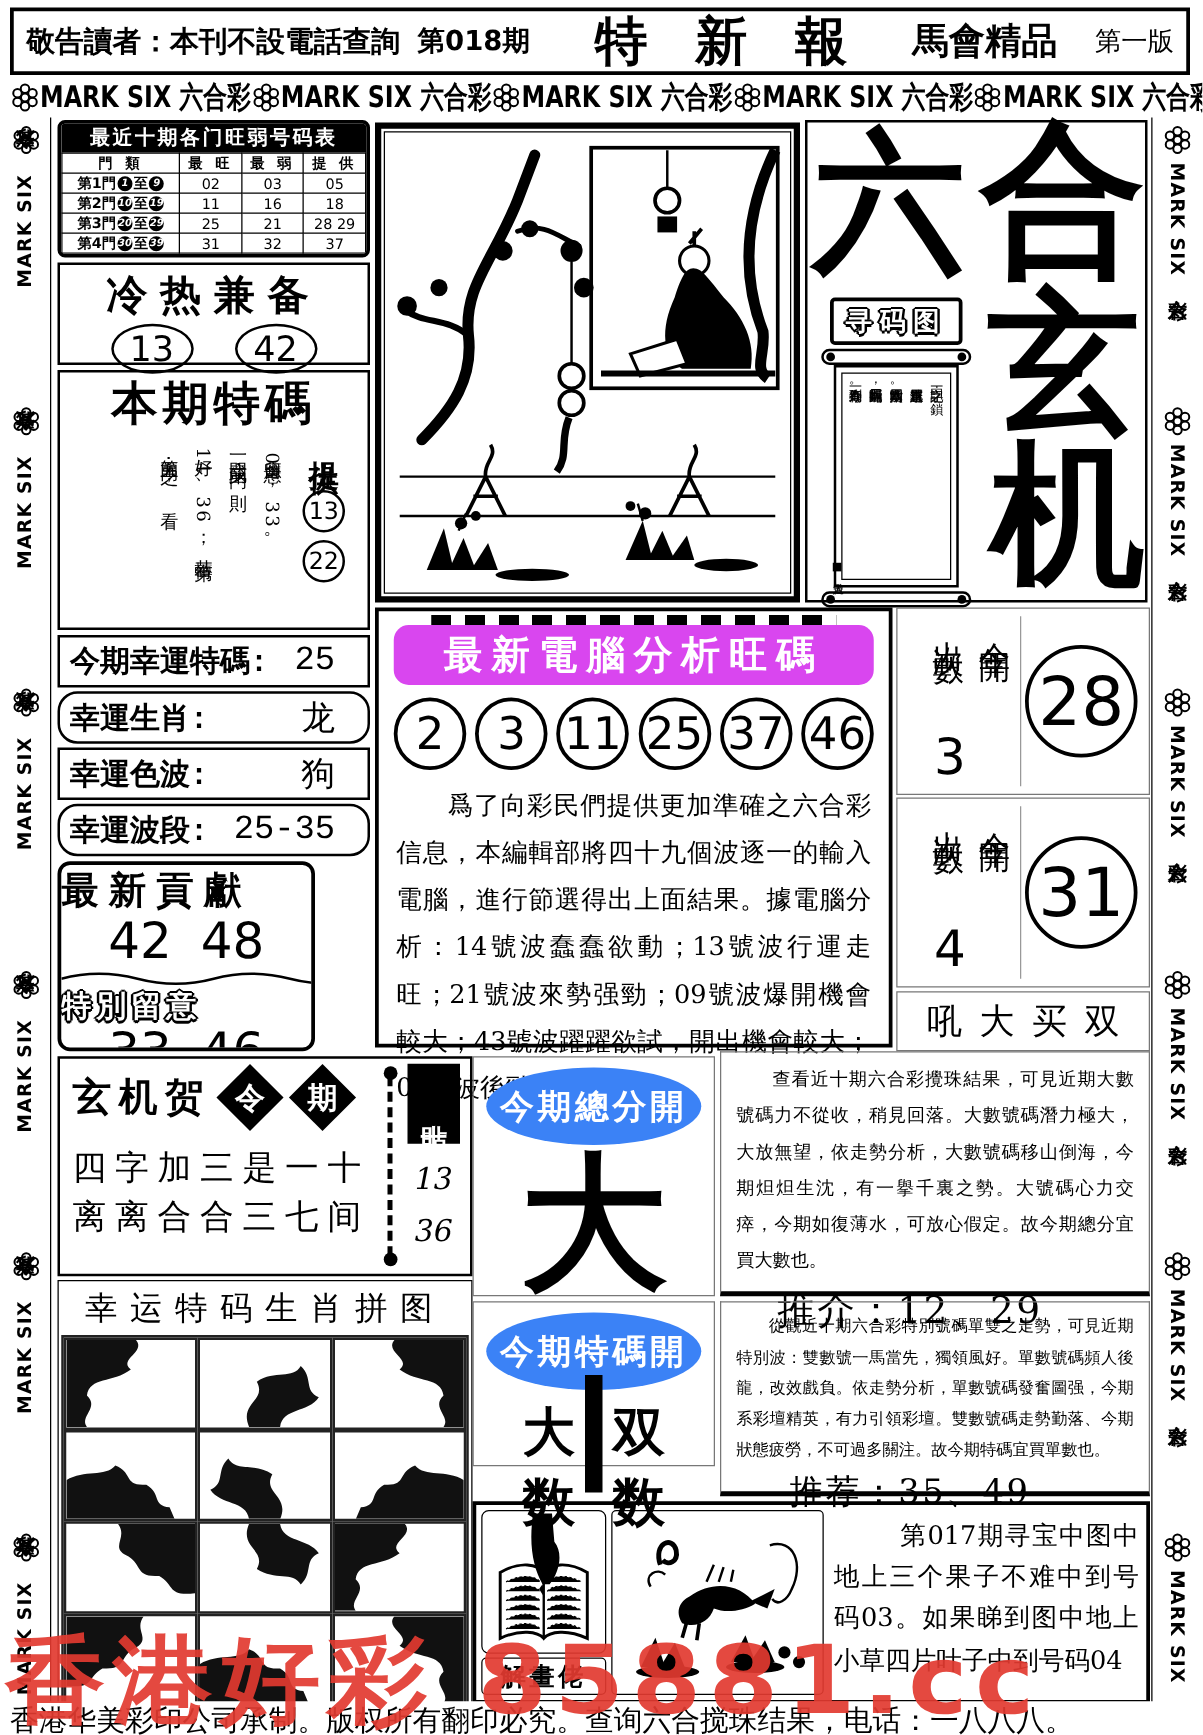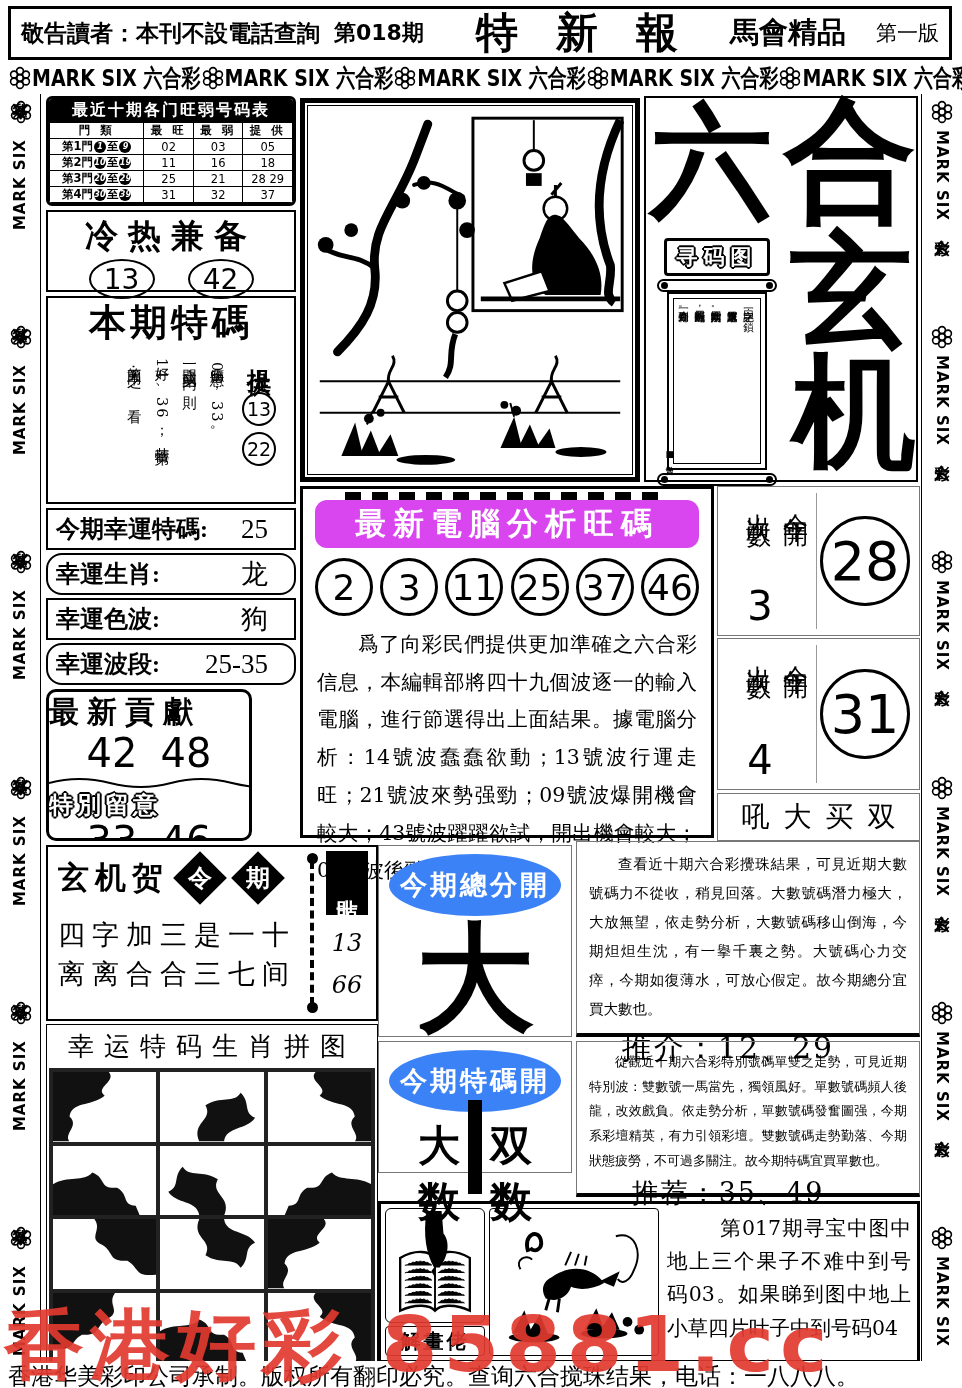--- a/index.html
+++ b/index.html
@@ -59,21 +59,21 @@
   .special-cols { flex:1; writing-mode:vertical-rl; font-size:14.5px; line-height:1.9; letter-spacing:2px; padding-top:6px; }
   .special-cols p { margin:0; }
   .supply-col { width:58px; display:flex; flex-direction:column; align-items:center; }
   .supply-label { writing-mode:vertical-rl; font-size:24px; font-weight:bold; letter-spacing:4px; }
   .circle-num { width:34px; height:34px; border:2px solid #000; border-radius:50%; font-size:19px;
     display:flex; align-items:center; justify-content:center; margin-top:6px; font-family:"DejaVu Sans",sans-serif; }
 
   
   .lucky-row { left:46px; width:250px; height:42px; border:2px solid #000; display:flex;
     align-items:center; justify-content:space-between; padding:0 26px 0 8px;
-    font-family:Liberation Serif, serif; }
+    font-family:Liberation Mono, monospace; }
   .lucky-row.round { border-radius:16px; }
   .lucky-label { font-size:24px; font-weight:bold; }
   .lucky-value { font-size:27px; }
 
   
   .contrib { left:46px; top:689px; width:206px; height:152px; border:3px solid #000; border-radius:10px;
     text-align:left; overflow:hidden; }
   .contrib-title { font-size:30px; font-weight:bold; font-family:"DejaVu Serif",serif; letter-spacing:8px; }
   .contrib-nums { display:flex; justify-content:space-around; font-size:40px; padding:0 26px; line-height:1; }
   .wave { display:block; margin:2px auto 0; }
@@ -489,21 +489,21 @@
       </div>
       <div class="poem">
         <div>四字加三是一十</div>
         <div>离离合合三七间</div>
       </div>
     </div>
     <div class="dash-line"></div>
     <div class="tip-col">
       <span class="tip-box">貼士</span>
       <span class="tip-num">13</span>
-      <span class="tip-num">66</span>
+      <span class="tip-num">36</span>
     </div>
   </div>
 
   <div class="abs puzzle">
     <div class="puzzle-title">幸运特码生肖拼图</div>
     <div class="puzzle-grid">
       <div class="pcell">
           <svg viewBox="0 0 100 100" preserveAspectRatio="none">
             <use href="#b1"></use>
           </svg>

